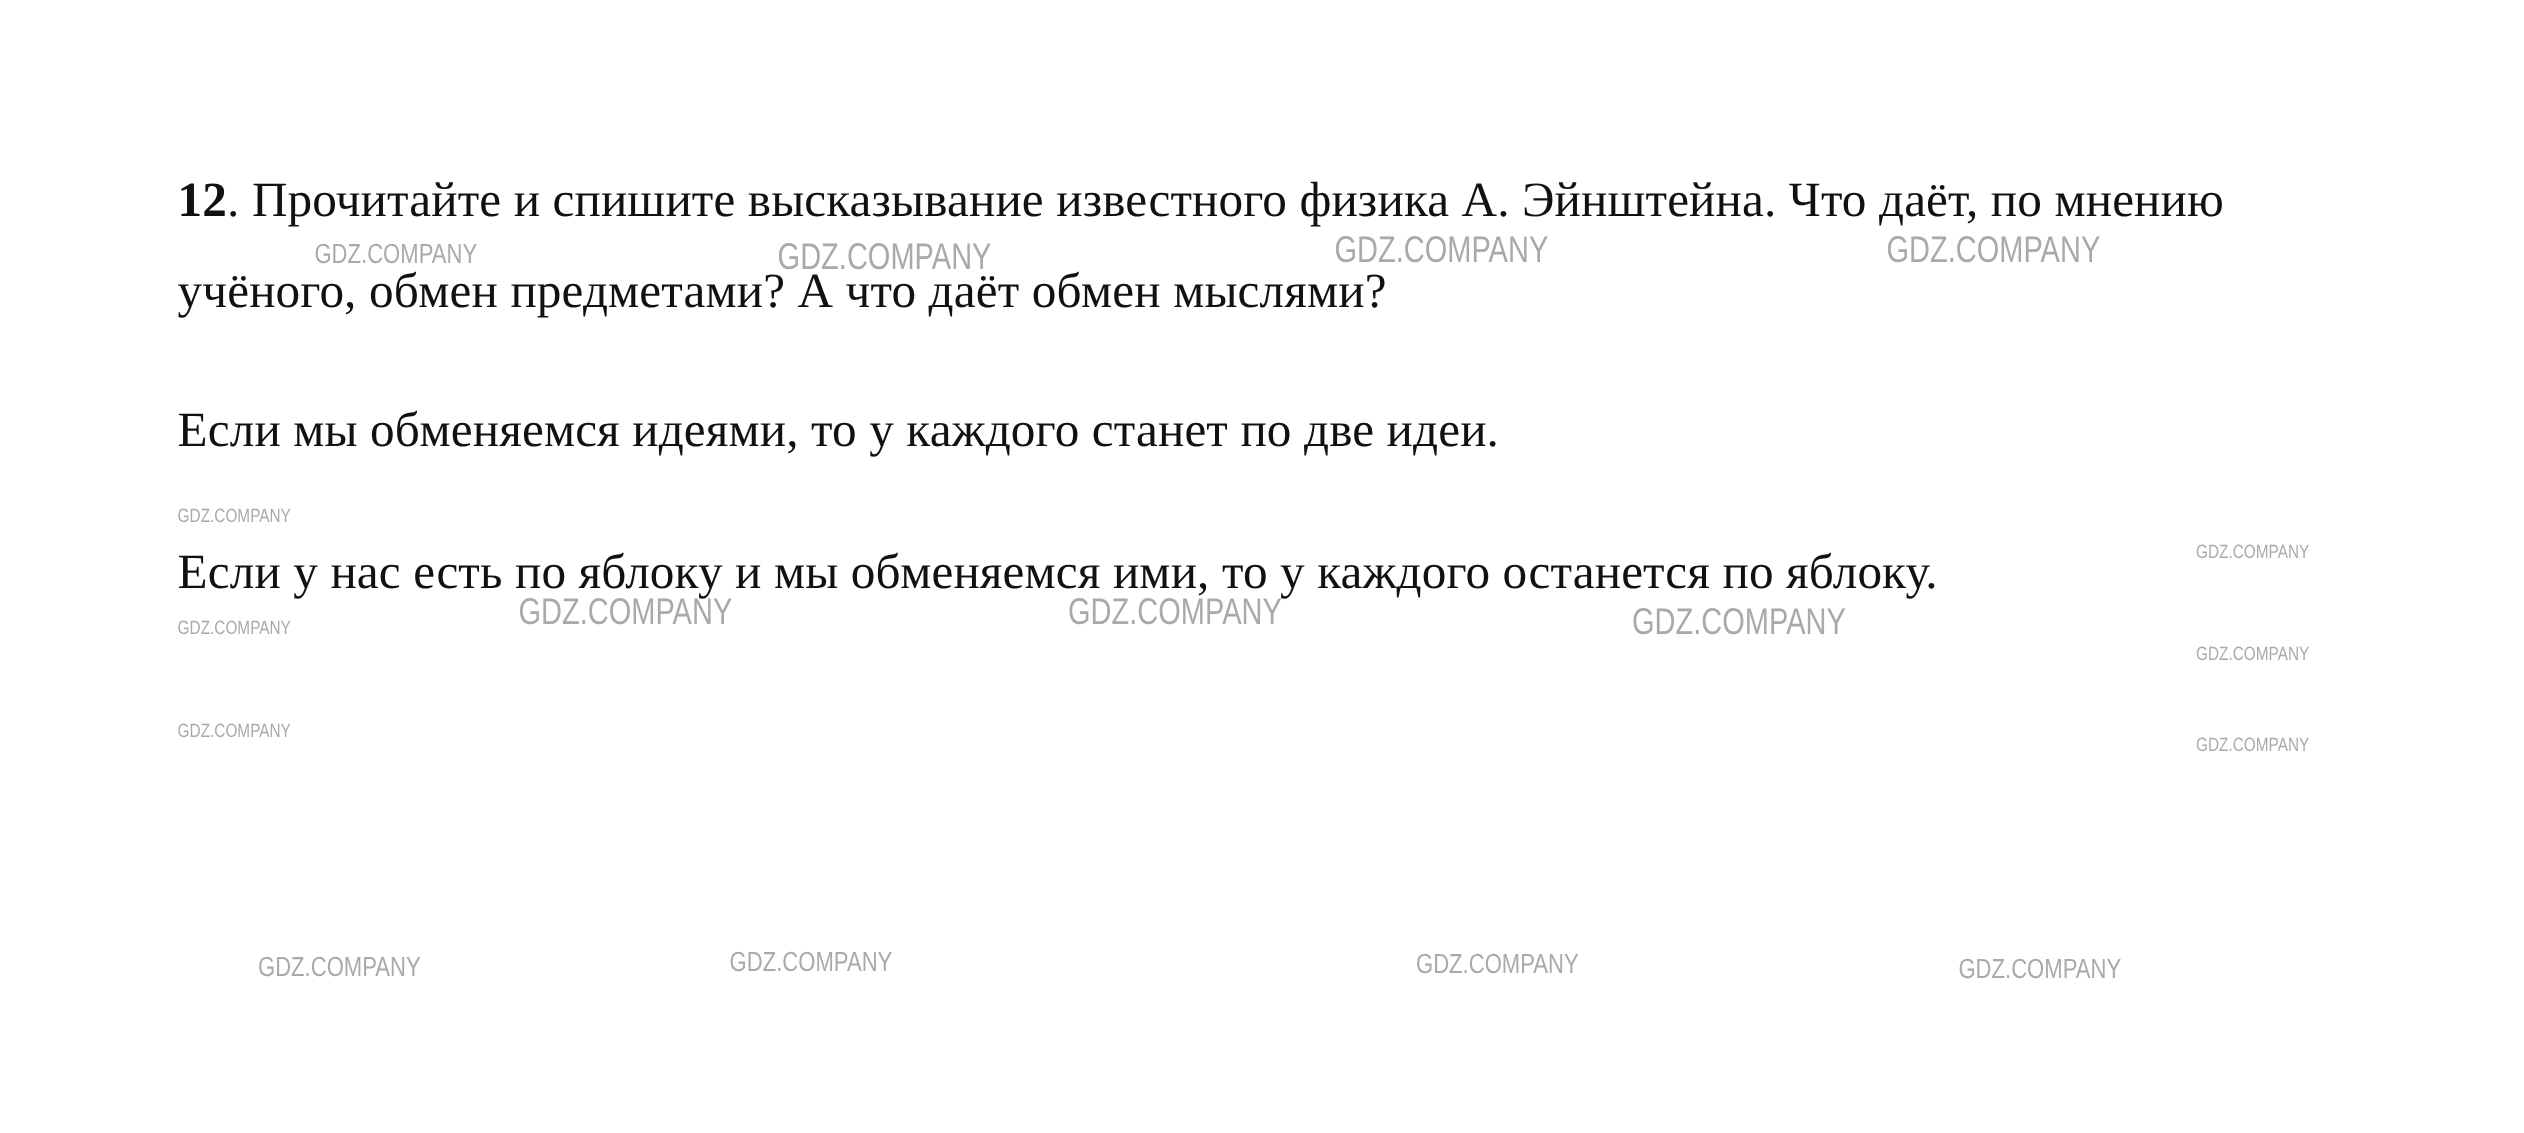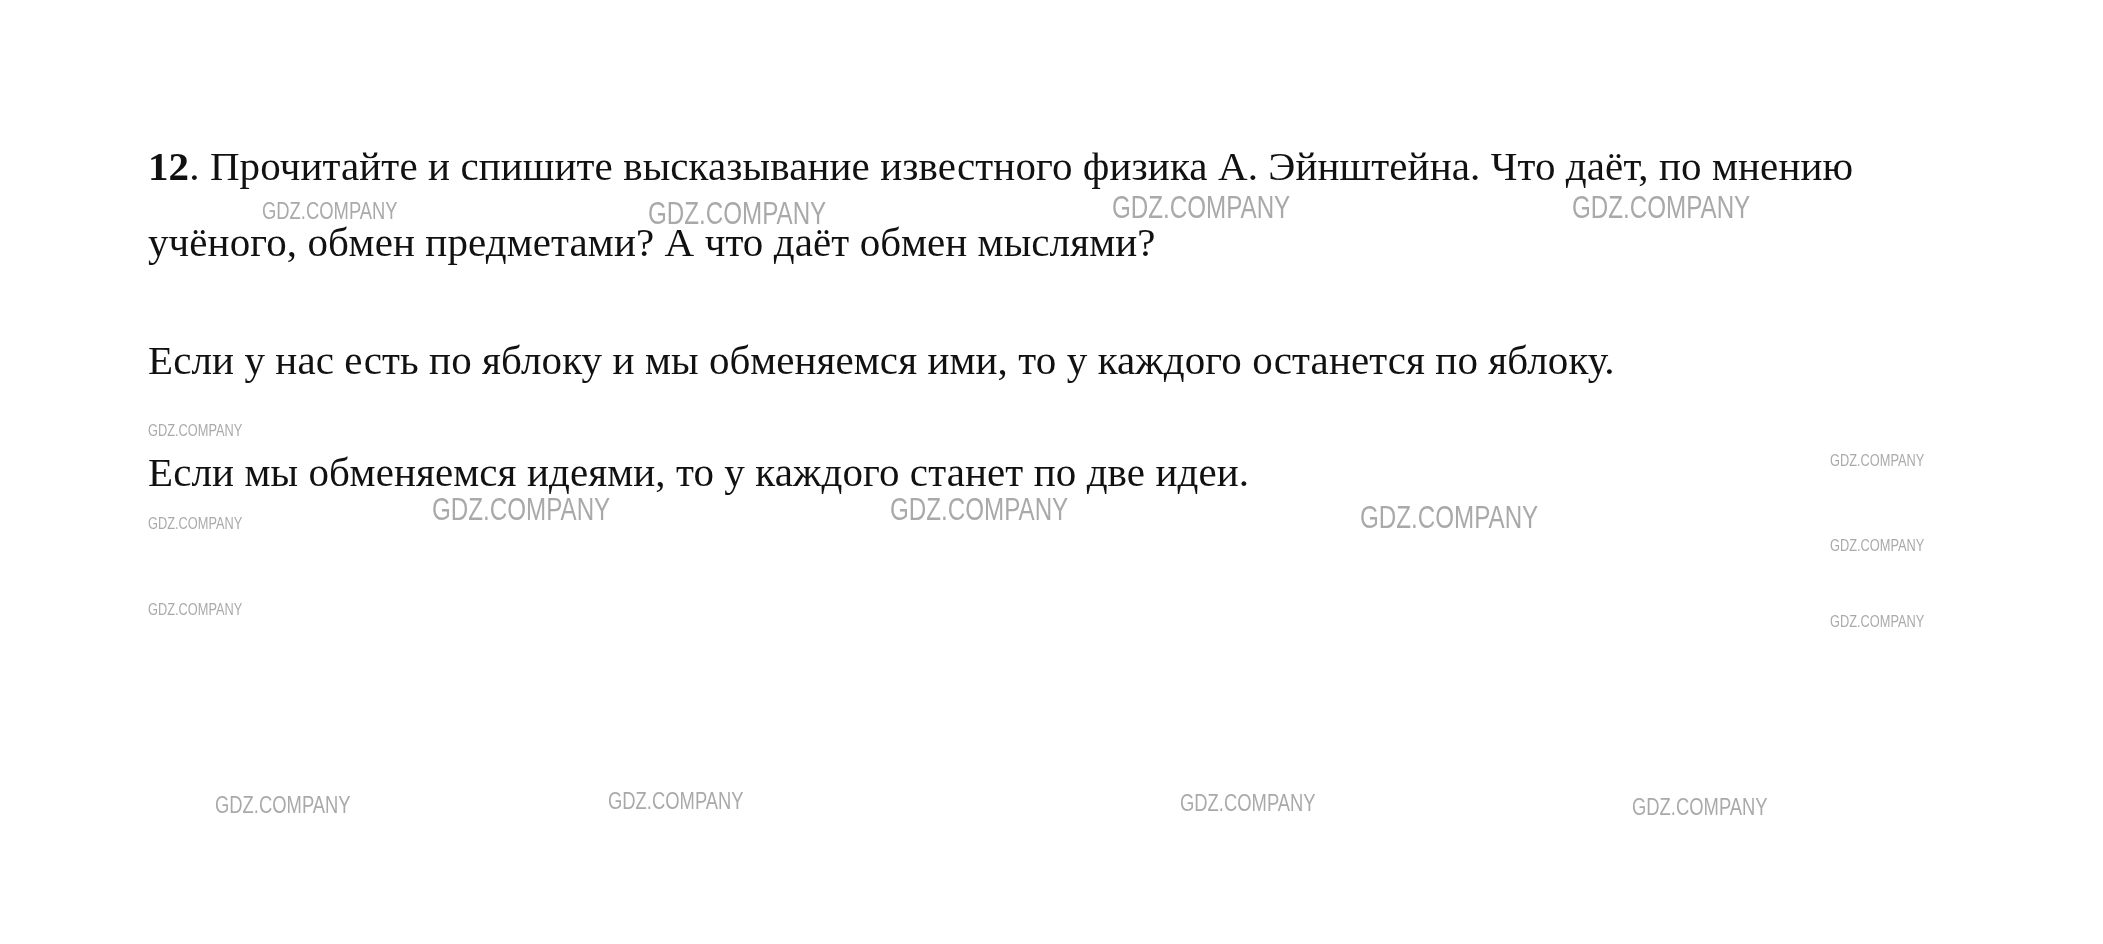--- a/index.html
+++ b/index.html
@@ -79,23 +79,23 @@
 </style>
 </head>
 <body>
 
 <div id="page">
 
   <div class="content">
 
     <p class="para task"><span class="q-num">12</span><span>. </span><span>Прочитайте и спишите высказывание известного физика А. Эйнштейна. Что даёт, по мнению учёного, обмен предметами? А что даёт обмен мыслями?</span></p>
 
+    <p class="para p-answer-2">Если мы обменяемся идеями, то у каждого станет по две идеи.</p>
+
     <p class="para p-answer-1">Если у нас есть по яблоку и мы обменяемся ими, то у каждого останется по яблоку.</p>
-
-    <p class="para p-answer-2">Если мы обменяемся идеями, то у каждого станет по две идеи.</p>
 
 
   </div>
 
   <div id="watermark-layer">
       <span class="wm mid" style="left: 262px; top: 198px; color: rgb(155, 155, 155);">GDZ.COMPANY</span>
       <span class="wm big" style="left: 648px; top: 196px; color: rgb(155, 155, 155);">GDZ.COMPANY</span>
       <span class="wm big" style="left: 1112px; top: 190px; color: rgb(155, 155, 155);">GDZ.COMPANY</span>
       <span class="wm big" style="left: 1572px; top: 190px; color: rgb(155, 155, 155);">GDZ.COMPANY</span>
       <span class="wm small" style="left: 148px; top: 422px; color: rgb(155, 155, 155);">GDZ.COMPANY</span>

